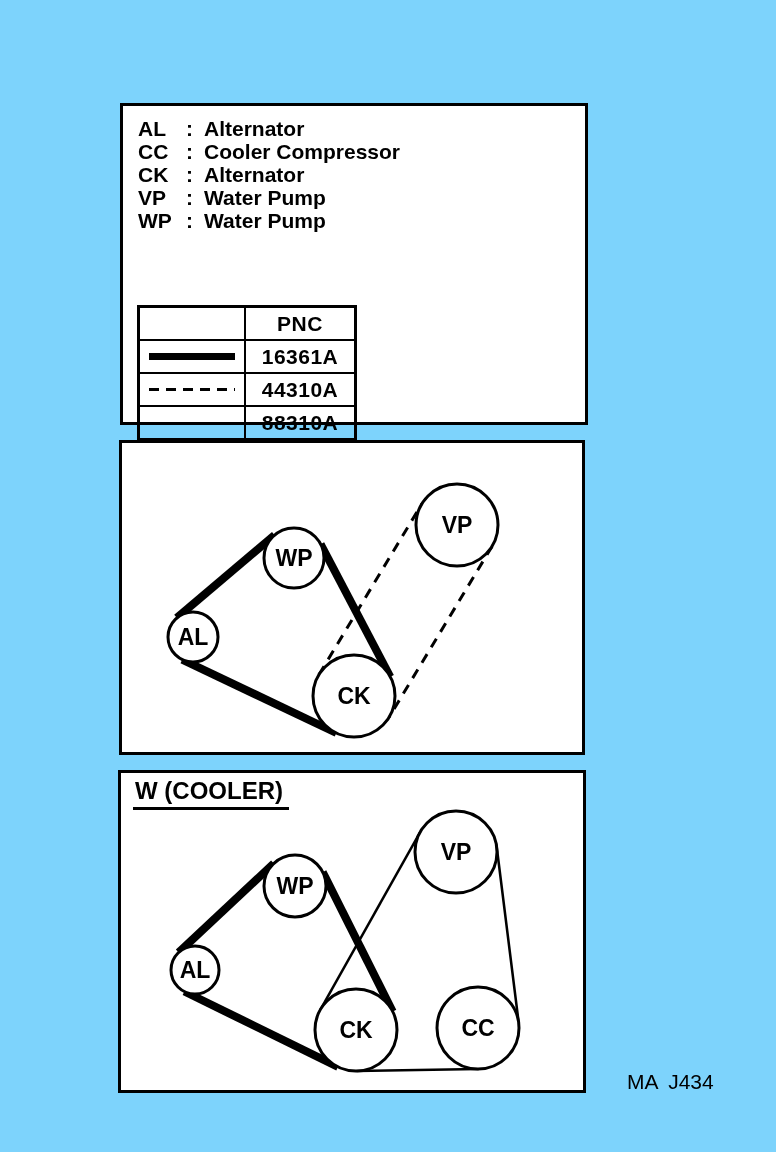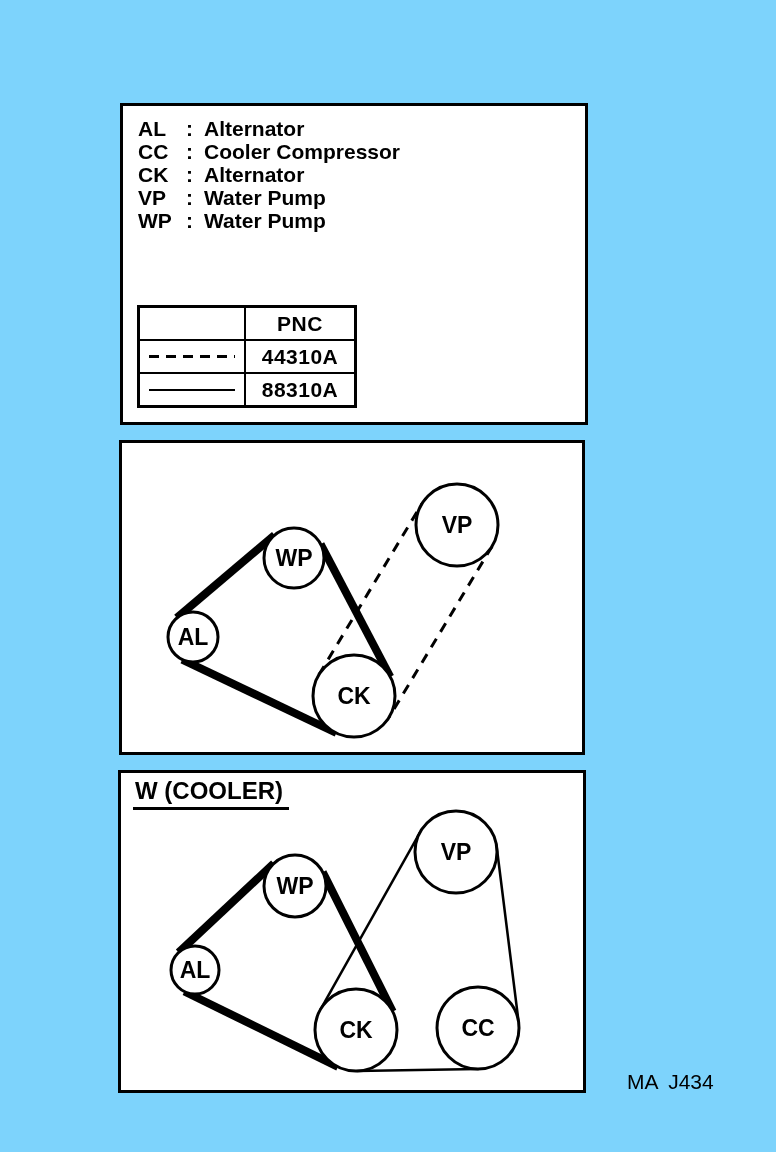--- a/index.html
+++ b/index.html
@@ -85,20 +85,26 @@
       </div>
     </div>
 
     <div class="pnc-table">
       <div class="pnc-row">
         <div class="pnc-cell-line"></div>
         <div class="pnc-cell-val">PNC</div>
       </div>
       <div class="pnc-row">
         <div class="pnc-cell-line">
+          <div class="swatch swatch-thick"></div>
+        </div>
+        <div class="pnc-cell-val">16361A</div>
+      </div>
+      <div class="pnc-row">
+        <div class="pnc-cell-line">
           <div class="swatch swatch-dashed"></div>
         </div>
         <div class="pnc-cell-val">44310A</div>
       </div>
       <div class="pnc-row">
         <div class="pnc-cell-line">
           <div class="swatch swatch-thin"></div>
         </div>
         <div class="pnc-cell-val">88310A</div>
       </div>

